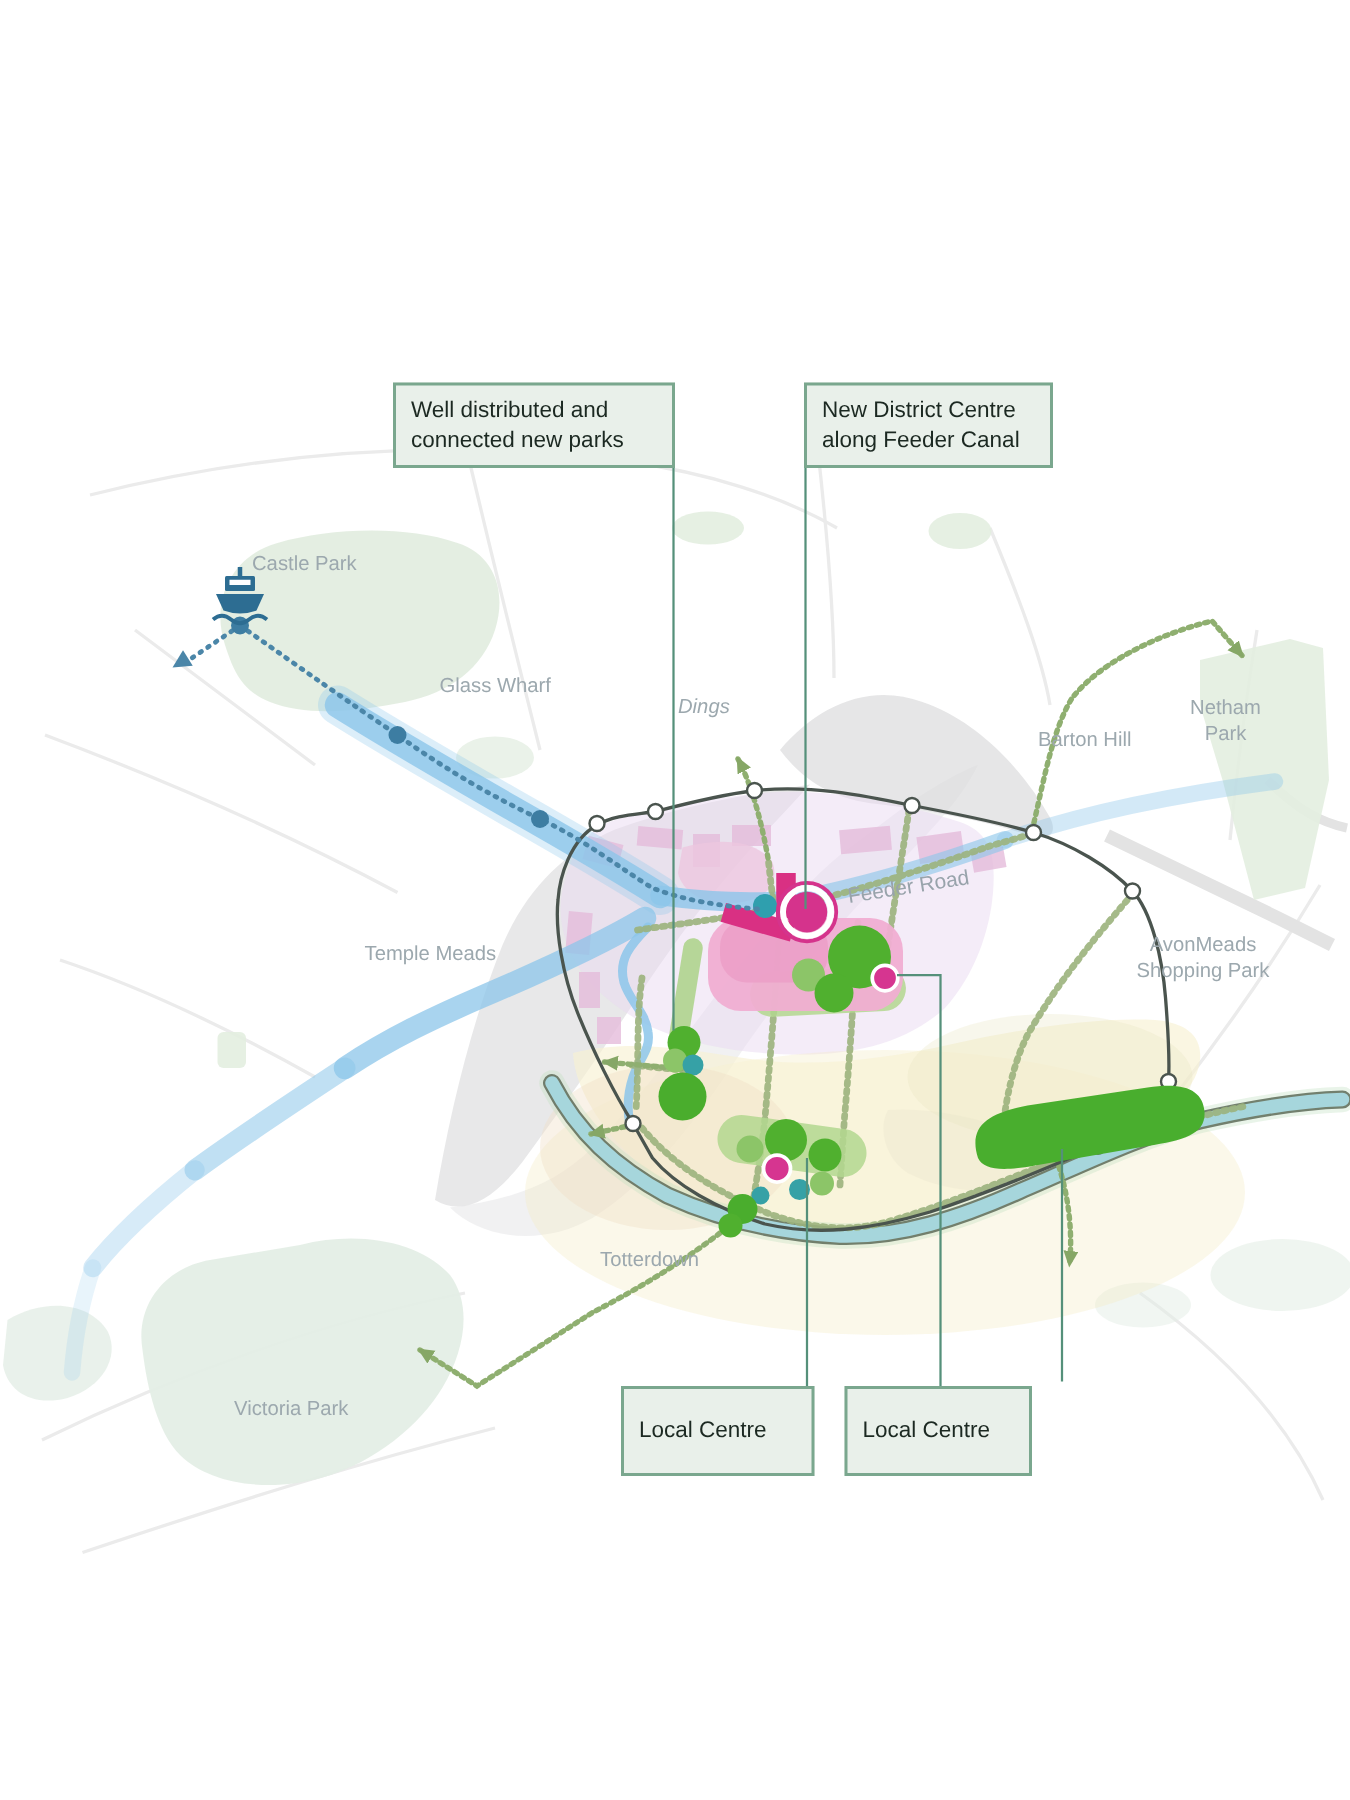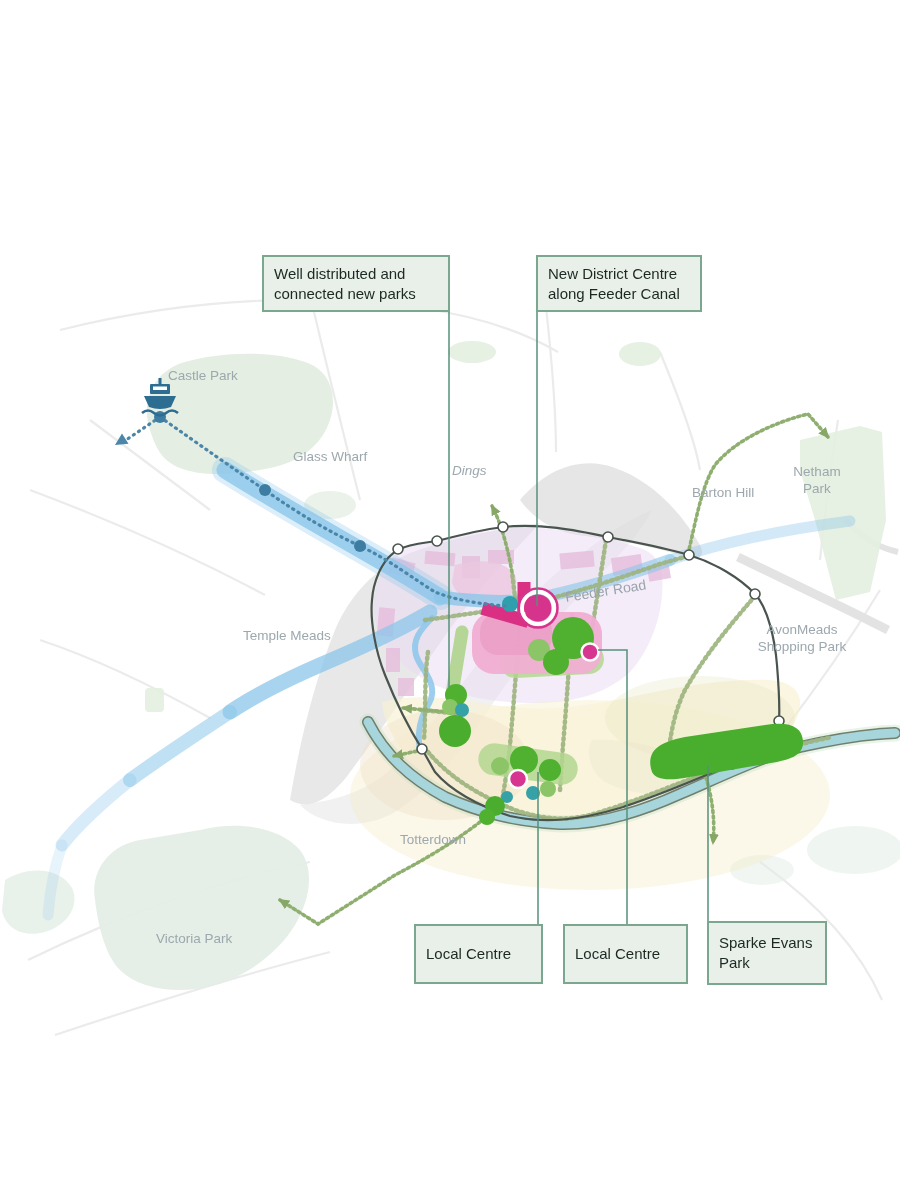--- a/index.html
+++ b/index.html
@@ -217,23 +217,20 @@
   </div>
   <div class="callout" style="left:536px;top:255px;width:166px;height:57px;">
     <span>New District Centre along Feeder Canal</span>
   </div>
   <div class="callout" style="left:414px;top:924px;width:129px;height:60px;">
     <span>Local Centre</span>
   </div>
   <div class="callout" style="left:563px;top:924px;width:125px;height:60px;">
     <span>Local Centre</span>
   </div>
-  <div class="callout" style="left:707px;top:921px;width:120px;height:64px;">
-    <span>Sparke Evans Park</span>
-  </div>
 
   <span class="maplabel" style="left:168px;top:356px;margin-top:12px;">Castle Park</span>
   <span class="maplabel" style="left:293px;top:449px;">Glass Wharf</span>
   <span class="maplabel" style="left:452px;top:463px;font-style:italic;">Dings</span>
   <span class="maplabel" style="left:692px;top:485px;">Barton Hill</span>
   <span class="maplabel r" style="left:786px;top:464px;width:62px;">Netham
 Park</span>
   <span class="maplabel" style="left:243px;top:628px;">Temple Meads</span>
   <span class="maplabel r" style="left:752px;top:622px;width:100px;">AvonMeads
 Shopping Park</span>

